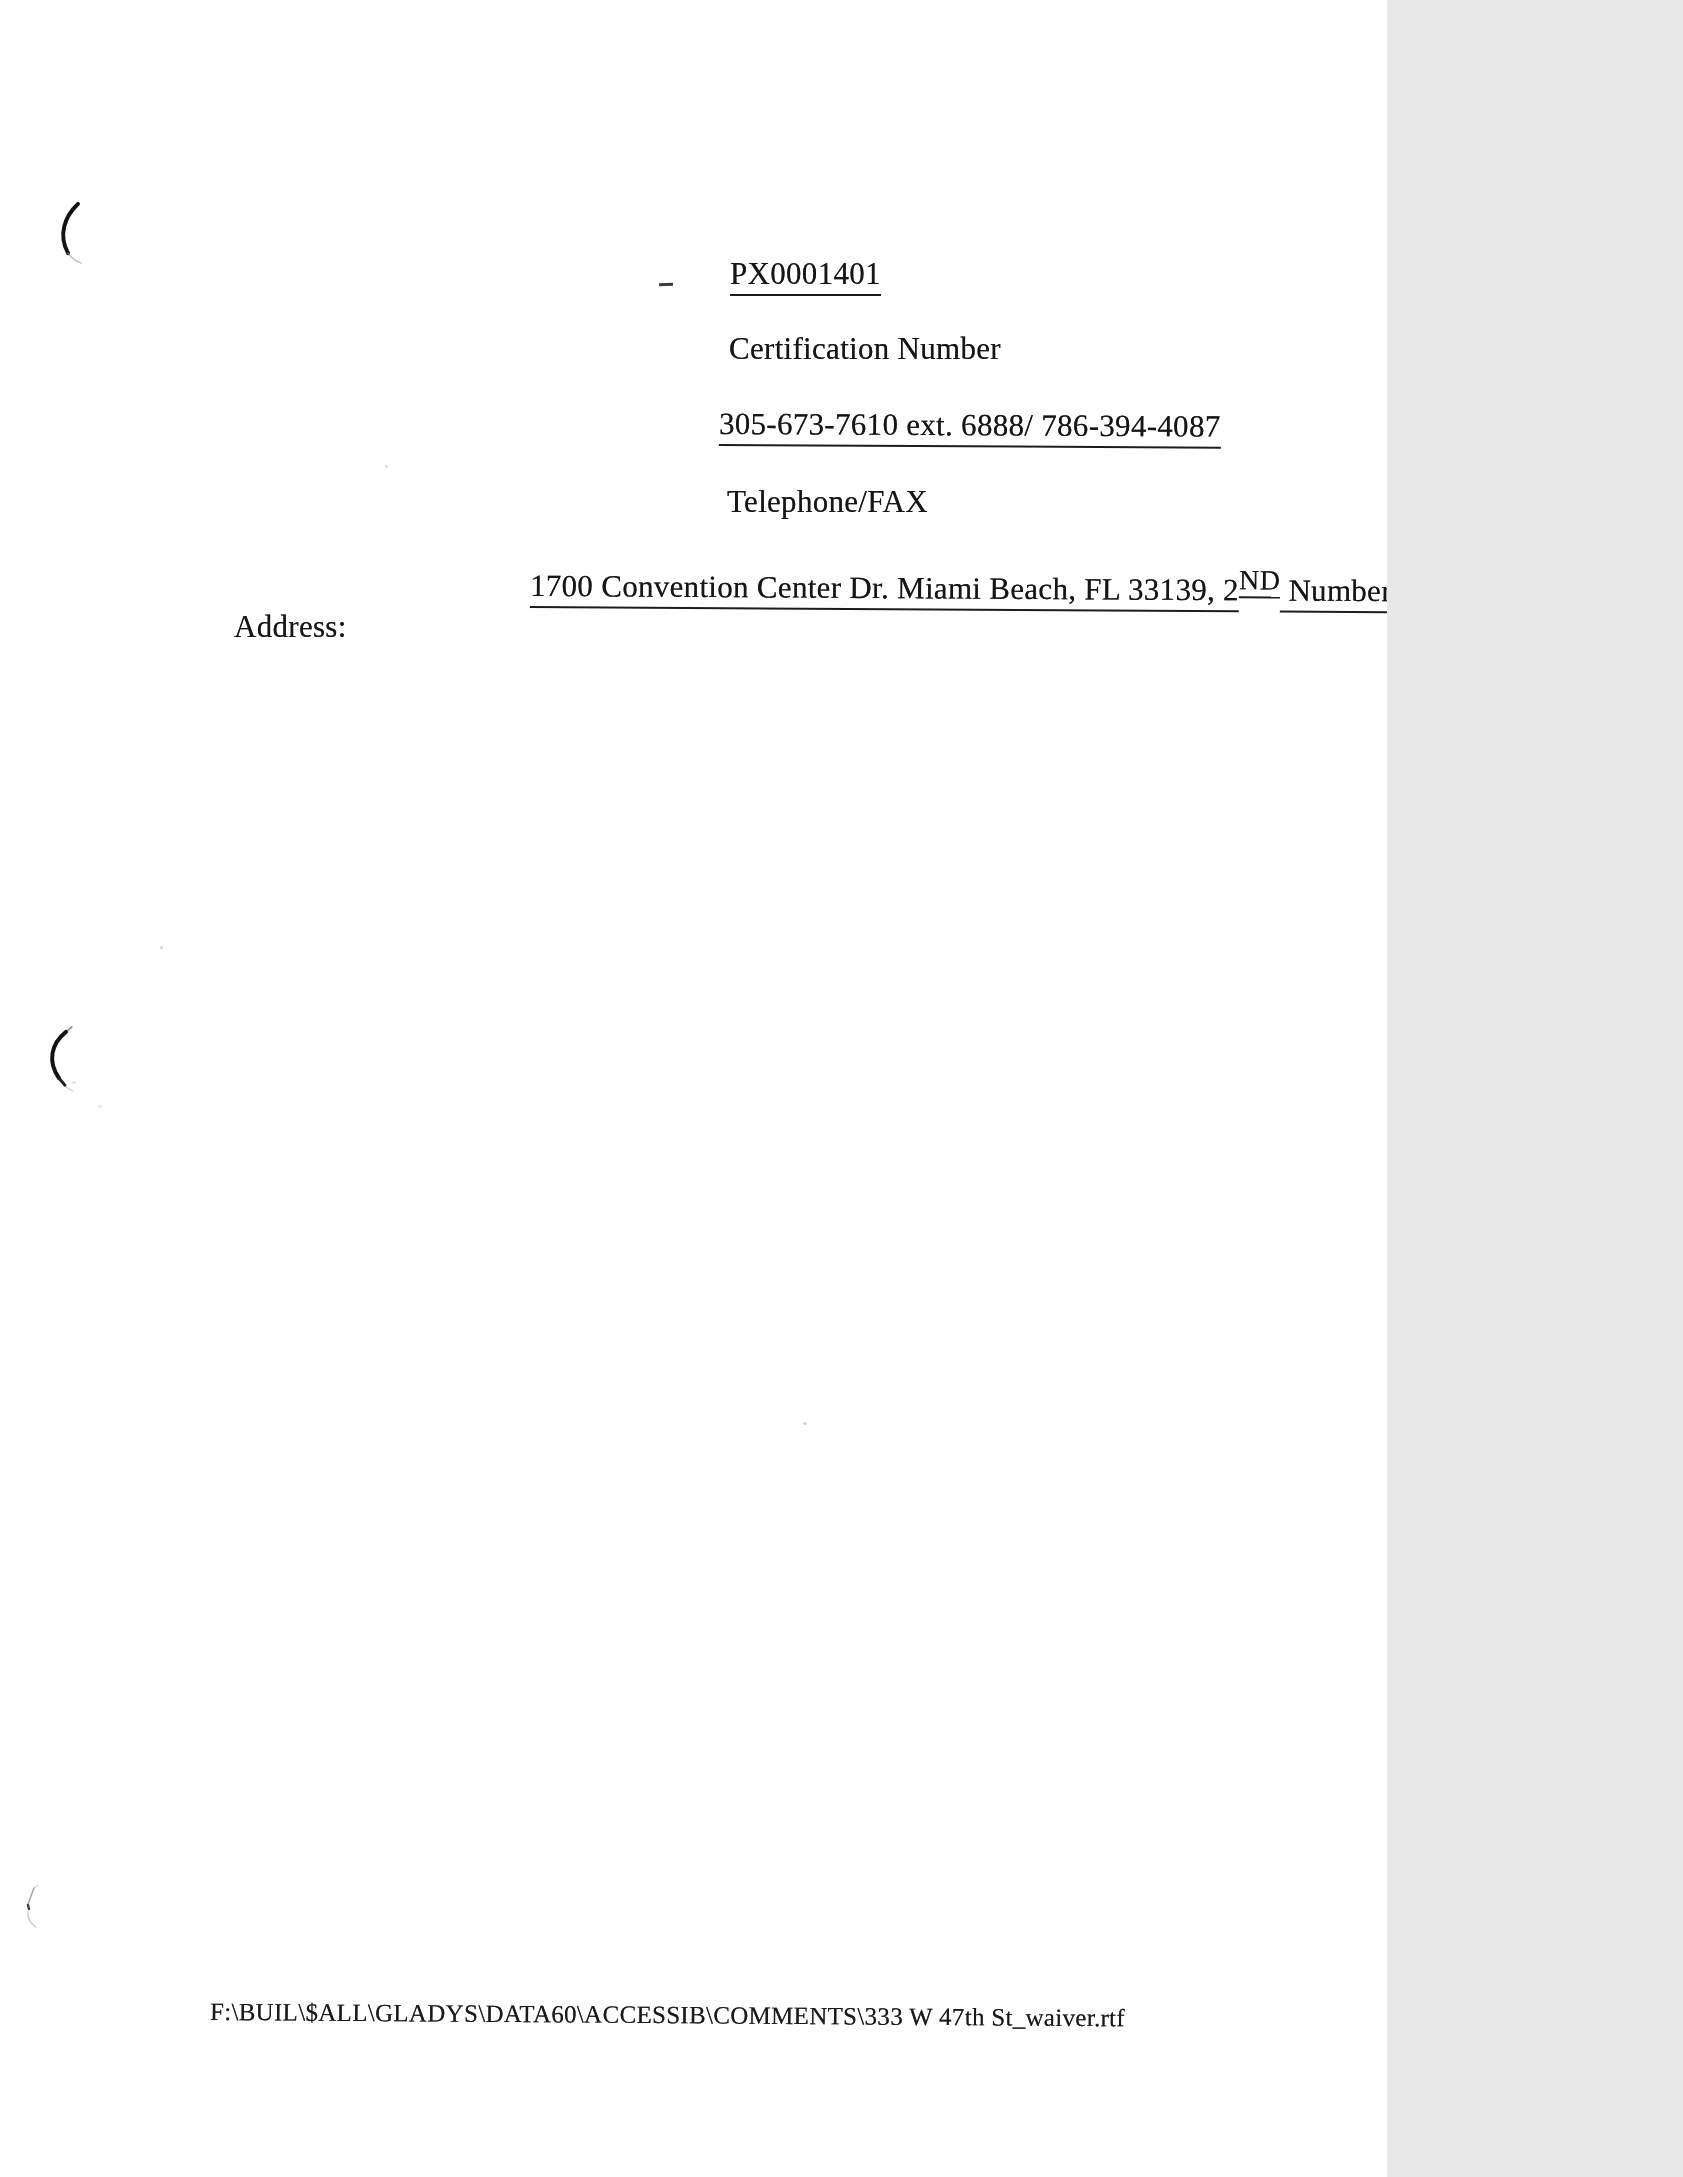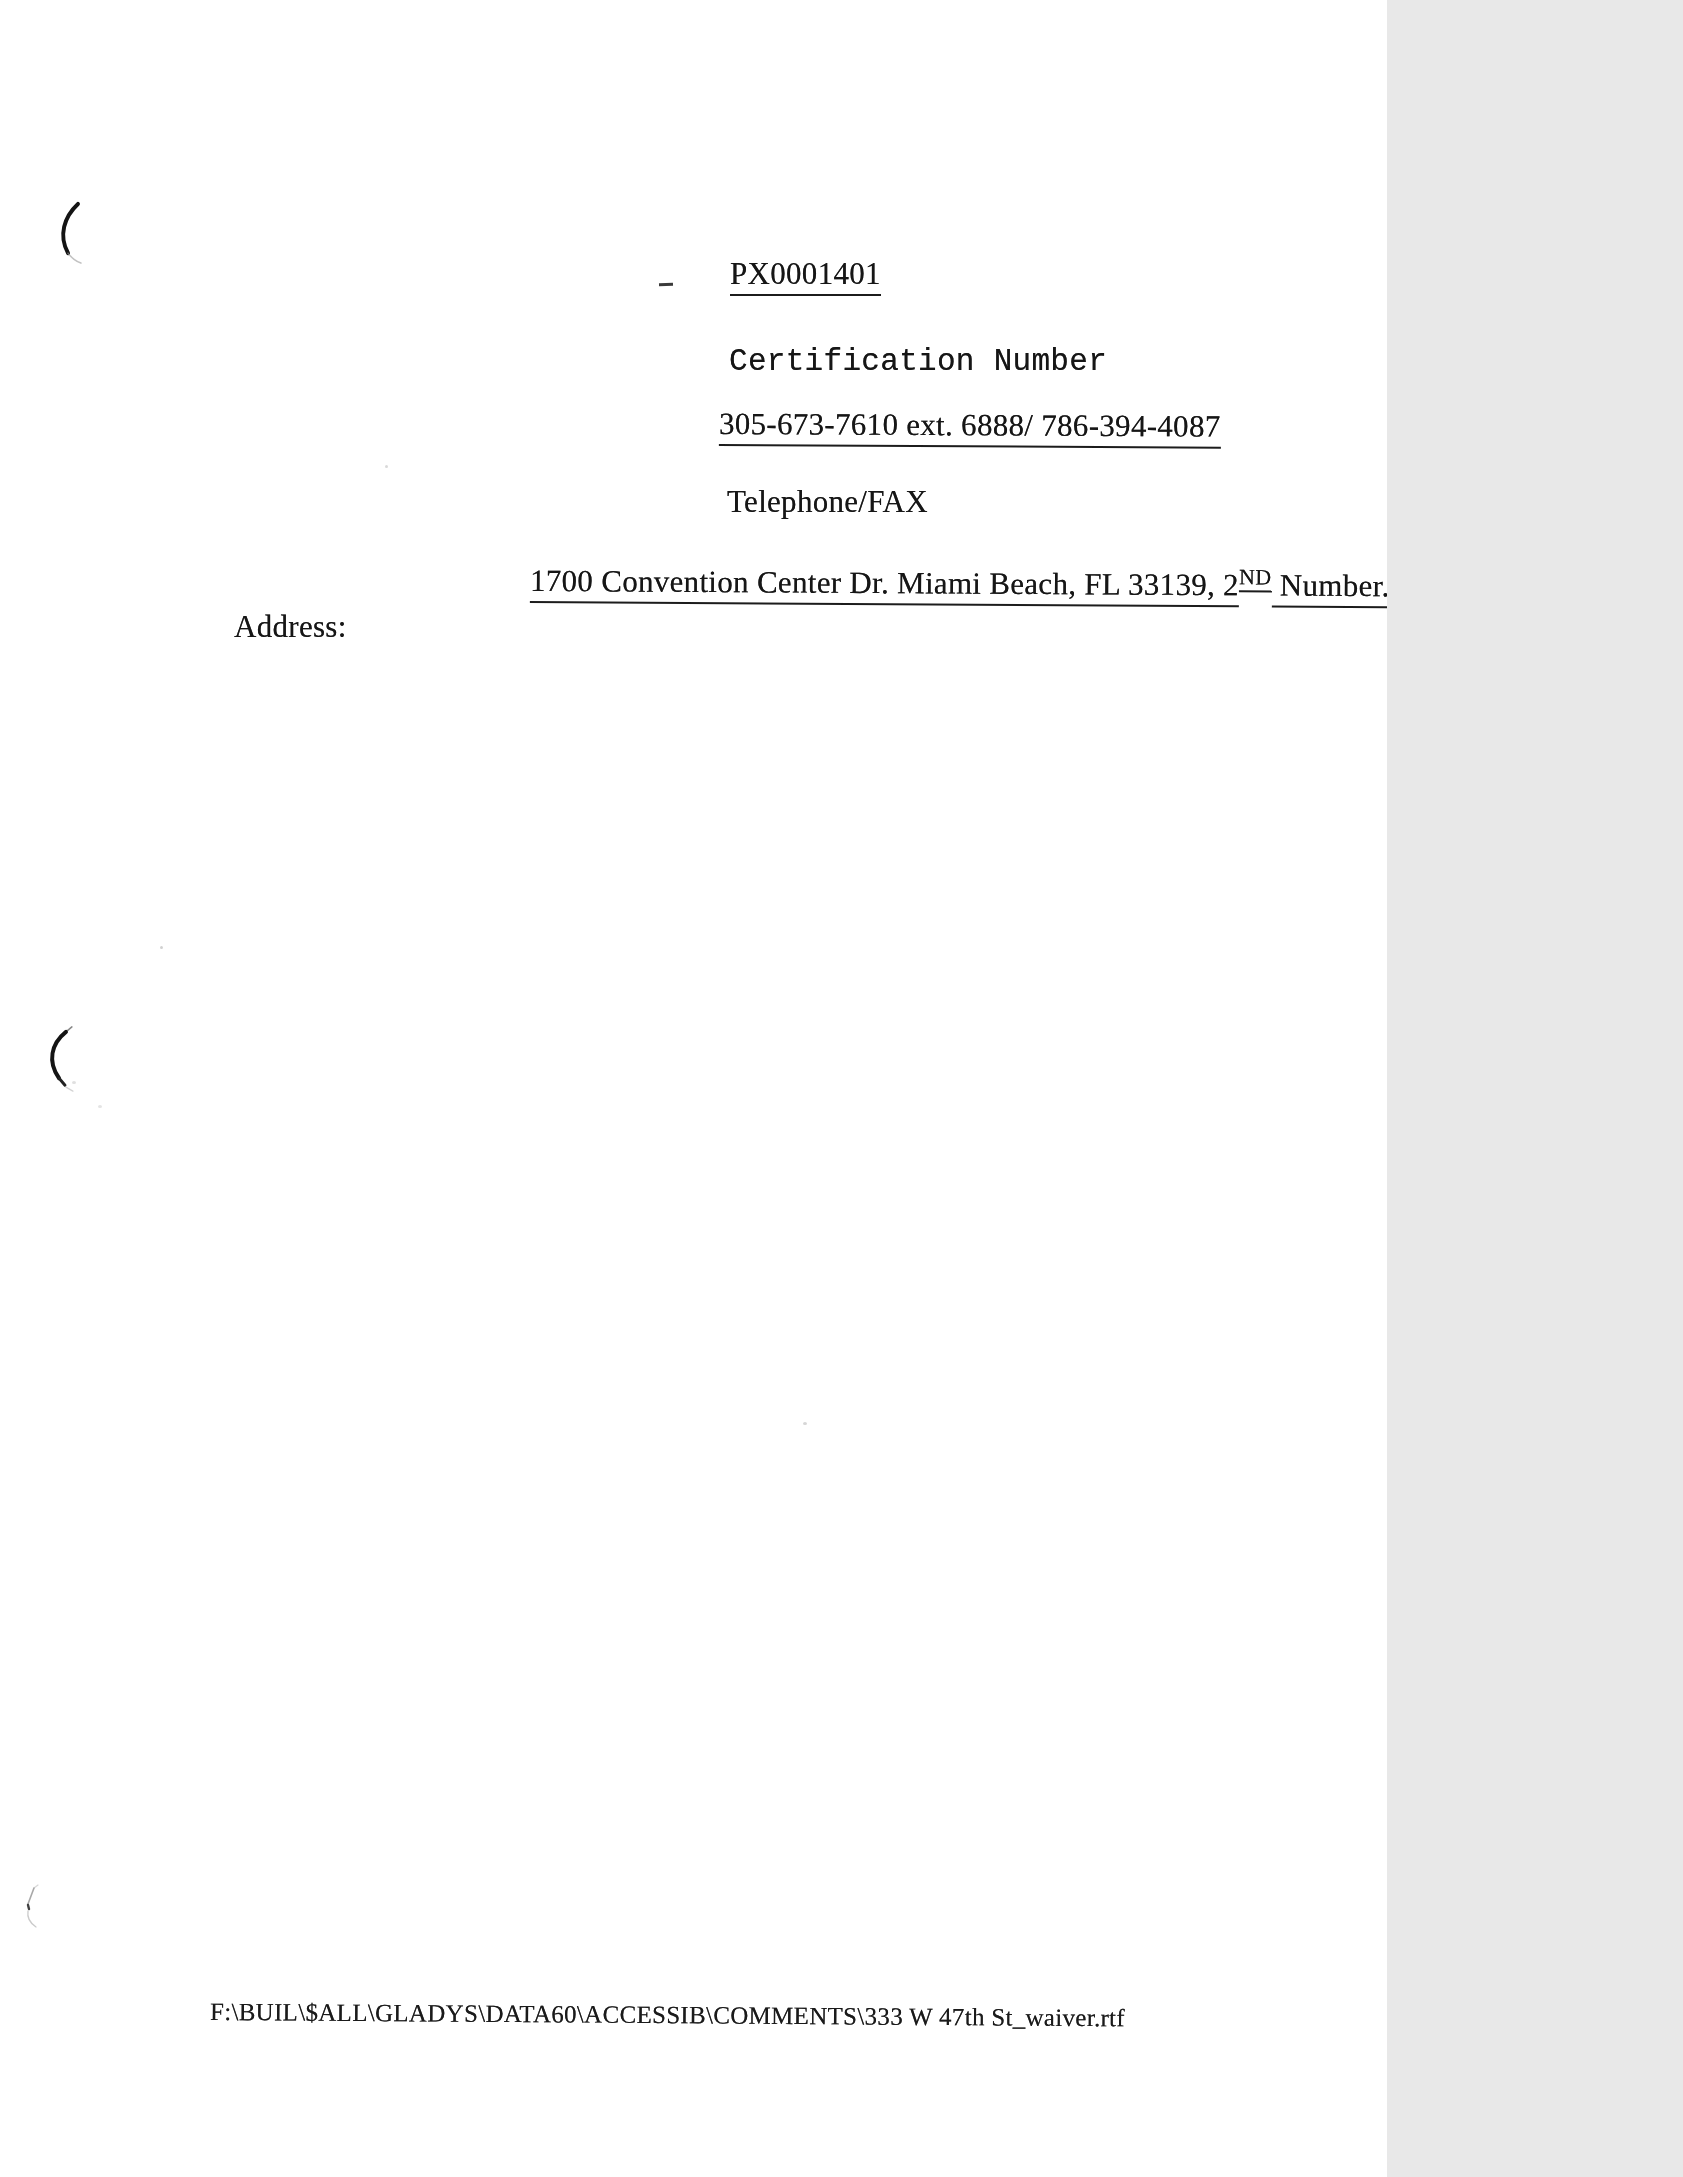--- a/index.html
+++ b/index.html
@@ -22,29 +22,29 @@
     font-size: 31px;
     line-height: 1.15;
     letter-spacing: 0.3px;
     text-shadow: 0 0 0.6px rgba(20,20,20,0.75);
   }
   .ul {
     border-bottom: 2px solid #1c1c1c;
     padding-bottom: 3px;
   }
   .sup {
-    font-size: 22px;
+    font-size: 28px;
     vertical-align: 11px;
     border-bottom: 2px solid #1c1c1c;
     padding-bottom: 1px;
     letter-spacing: 0.5px;
     font-family: Liberation Serif, serif;
   }
   .cert-value   { left: 730px; top: 256px; }
-  .cert-label   { left: 729px; top: 344px; font-family: Liberation Mono, monospace; }
+  .cert-label   { left: 729px; top: 331px; }
   .phone-value  { left: 719px; top: 406px; transform: rotate(0.3deg); transform-origin: left center; }
   .phone-label  { left: 727px; top: 484px; }
   .address-label{ left: 234px; top: 565px; margin-top: 44px; }
   .address-value{ left: 530px; top: 560px; transform: rotate(0.35deg); transform-origin: left center; }
   .footer {
     position: absolute;
     left: 210px;
     top: 1998px;
     font-size: 25px;
     letter-spacing: 0.3px;

